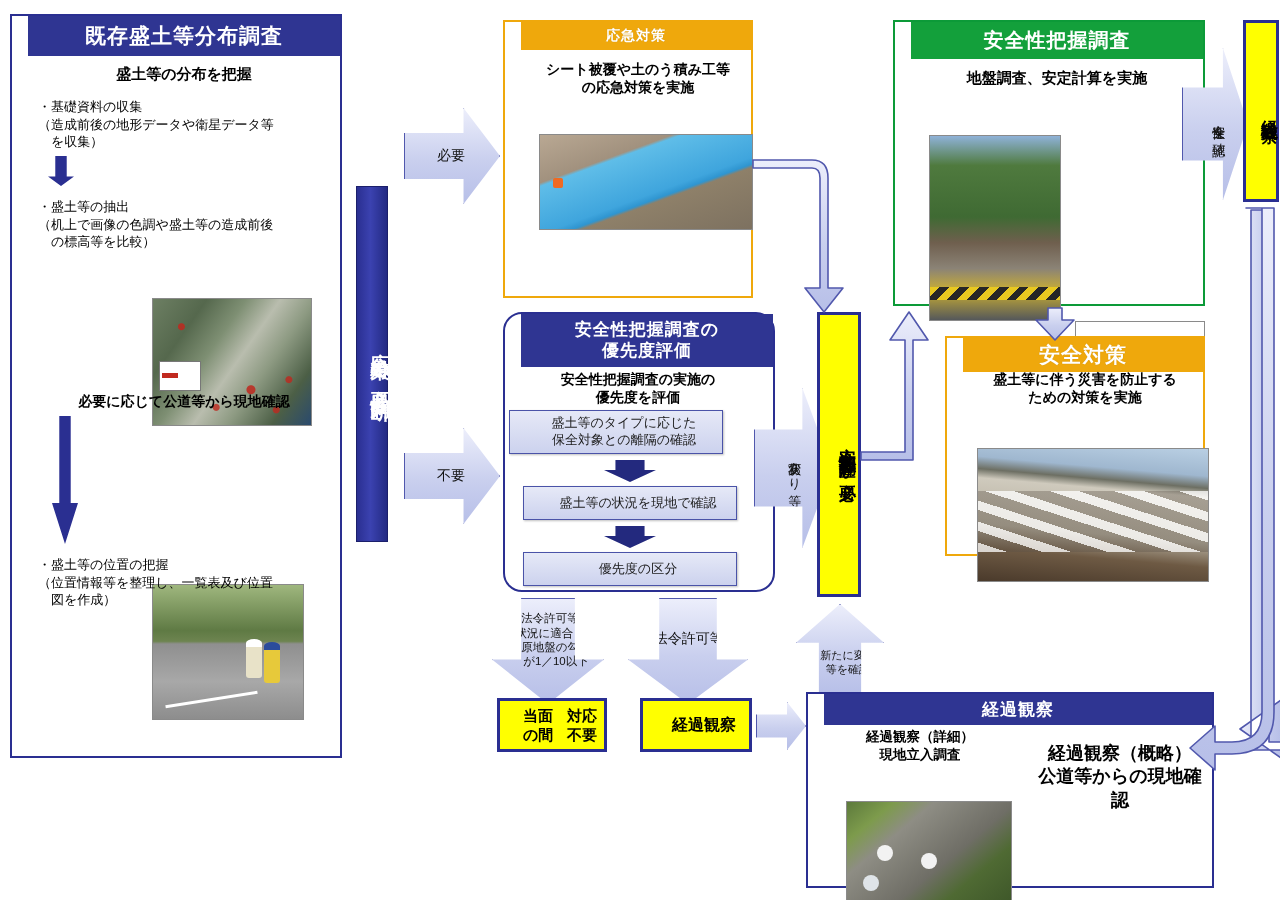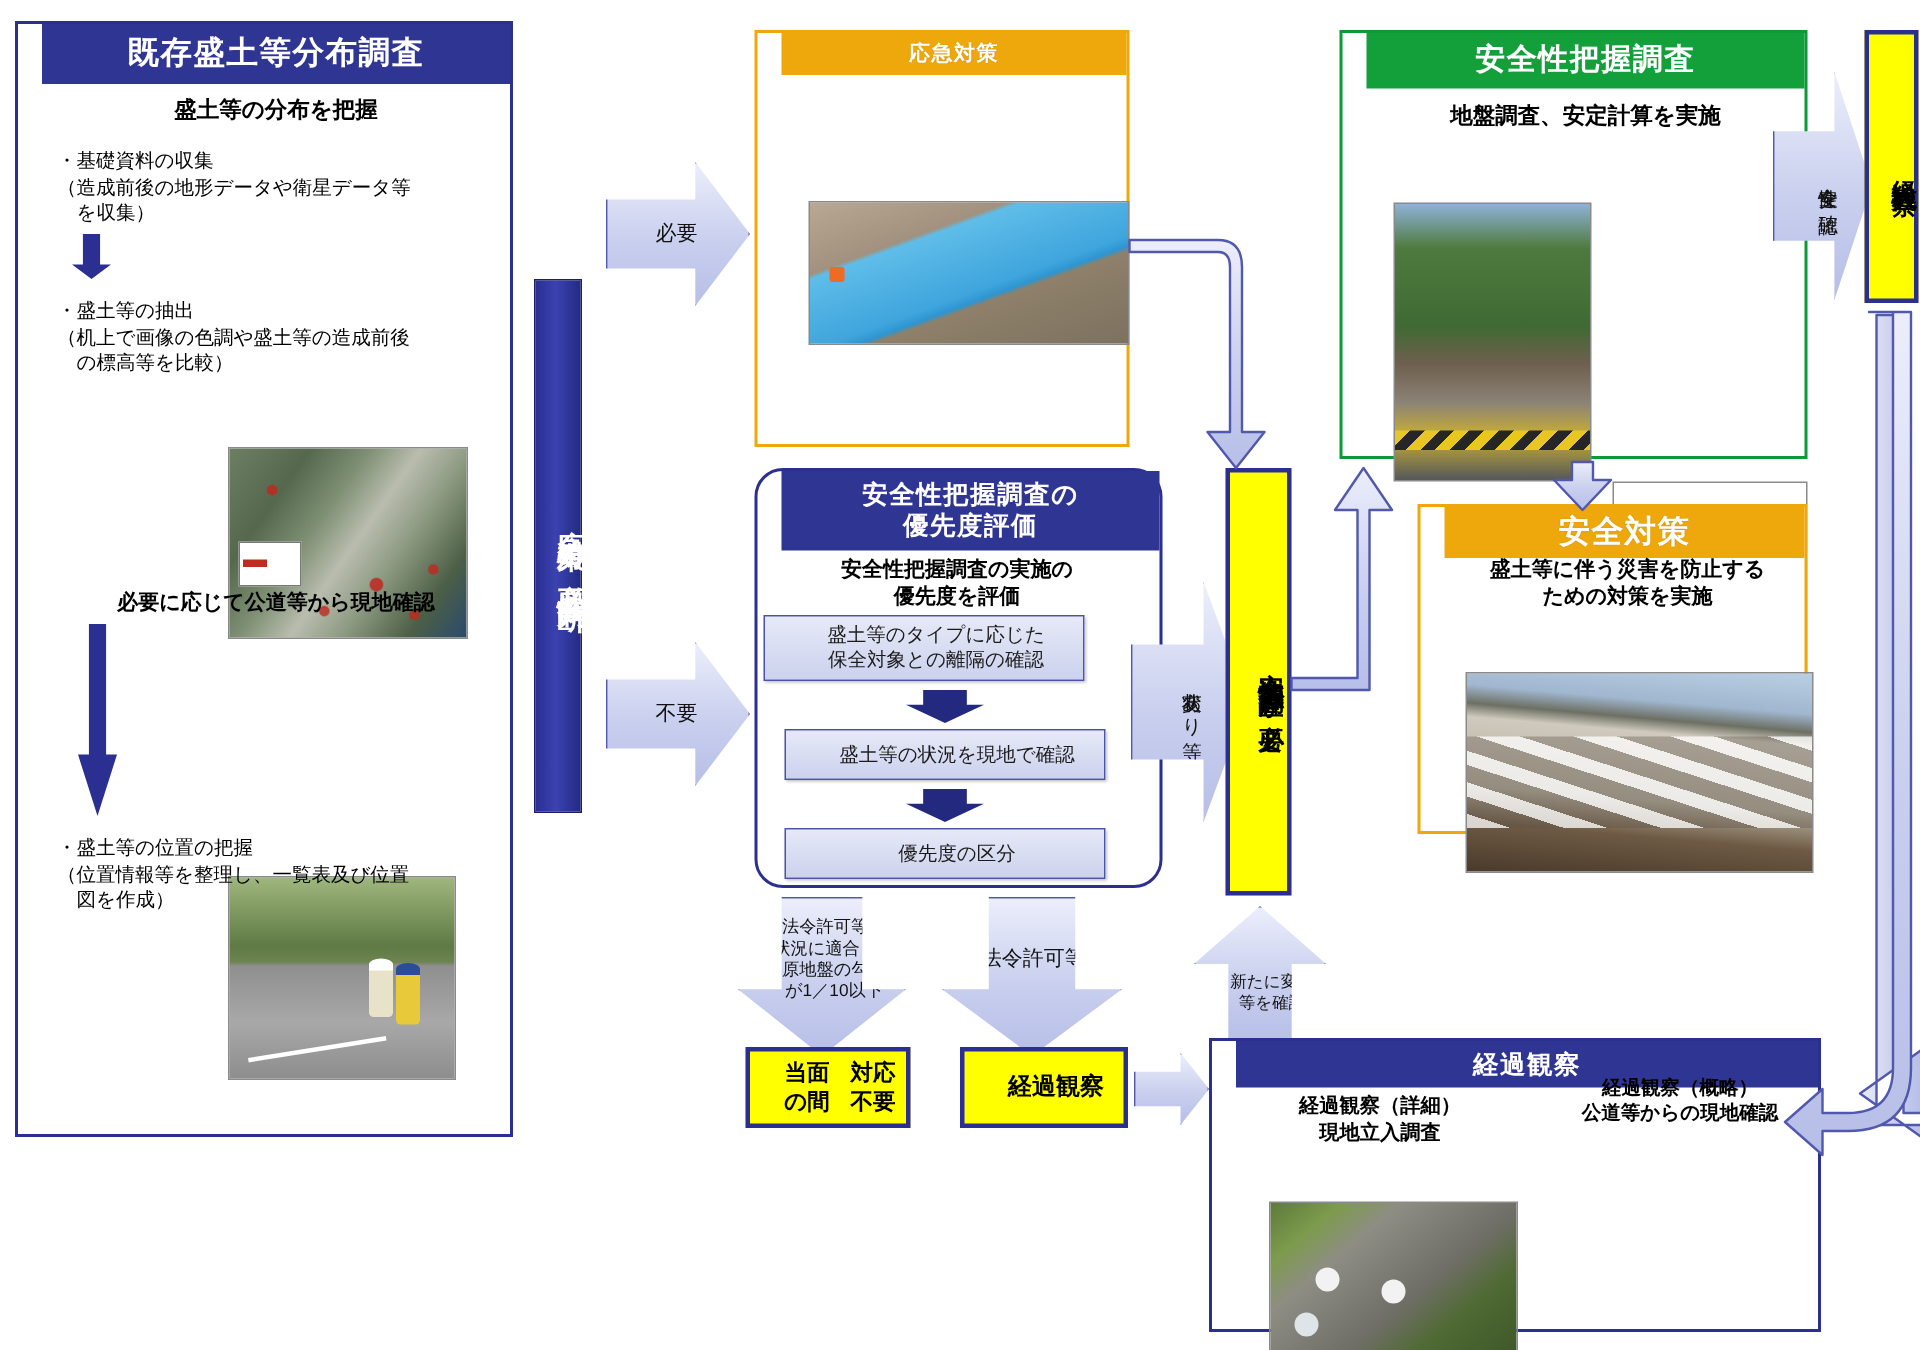--- a/index.html
+++ b/index.html
@@ -150,20 +150,24 @@
   <div class="abs ar ar-r" style="left:404px;top:108px;width:96px;height:96px;">
     <span class="lbl" style="margin-right:18px;font-size:14px;">必要</span>
   </div>
 
   <div class="abs ar ar-r" style="left:404px;top:428px;width:96px;height:96px;">
     <span class="lbl" style="margin-right:18px;font-size:14px;">不要</span>
   </div>
 
   <div class="abs panel orange" style="left:503px;top:20px;width:250px;height:278px;">
     <div class="phead orange" style="font-size:14px;padding:5px 0;">応急対策</div>
+    <div class="abs sub" style="left:6px;top:38px;width:238px;font-size:14px;">
+      <div>シート被覆や土のう積み工等</div>
+      <div>の応急対策を実施</div>
+    </div>
     <div class="abs photo ph-tarp" style="left:18px;top:84px;width:214px;height:96px;"></div>
     <div class="abs photo ph-sandbag" style="left:18px;top:184px;width:214px;height:88px;"></div>
   </div>
 
   <div class="abs panel" style="left:503px;top:312px;width:272px;height:280px;border-radius:19px;">
     <div class="phead" style="font-size:17px;padding:5px 0;">
       <div>安全性把握調査の</div>
       <div>優先度評価</div>
     </div>
     <div class="abs sub" style="left:4px;top:56px;width:242px;font-size:14px;">
@@ -232,21 +236,21 @@
 
   <div class="abs ar ar-r" style="left:756px;top:702px;width:50px;height:48px;"></div>
 
   <div class="abs panel" style="left:806px;top:692px;width:408px;height:196px;">
     <div class="phead" style="font-size:17px;padding:5px 0;">経過観察</div>
 
     <div class="abs caption" style="left:8px;top:34px;width:192px;font-size:13.5px;">
       <div>経過観察（詳細）</div>
       <div>現地立入調査</div>
     </div>
-    <div class="abs caption" style="left:206px;top:24px;width:196px;font-size:13px;font-family:Liberation Mono, monospace;">
+    <div class="abs caption" style="left:206px;top:48px;width:196px;font-size:18px;">
       <div>経過観察（概略）</div>
       <div>公道等からの現地確認</div>
     </div>
 
     <div class="abs photo ph-rock" style="left:22px;top:76px;width:166px;height:110px;"></div>
 
   </div>
 
   <svg class="conn" viewBox="0 0 1280 900">
     <defs>

